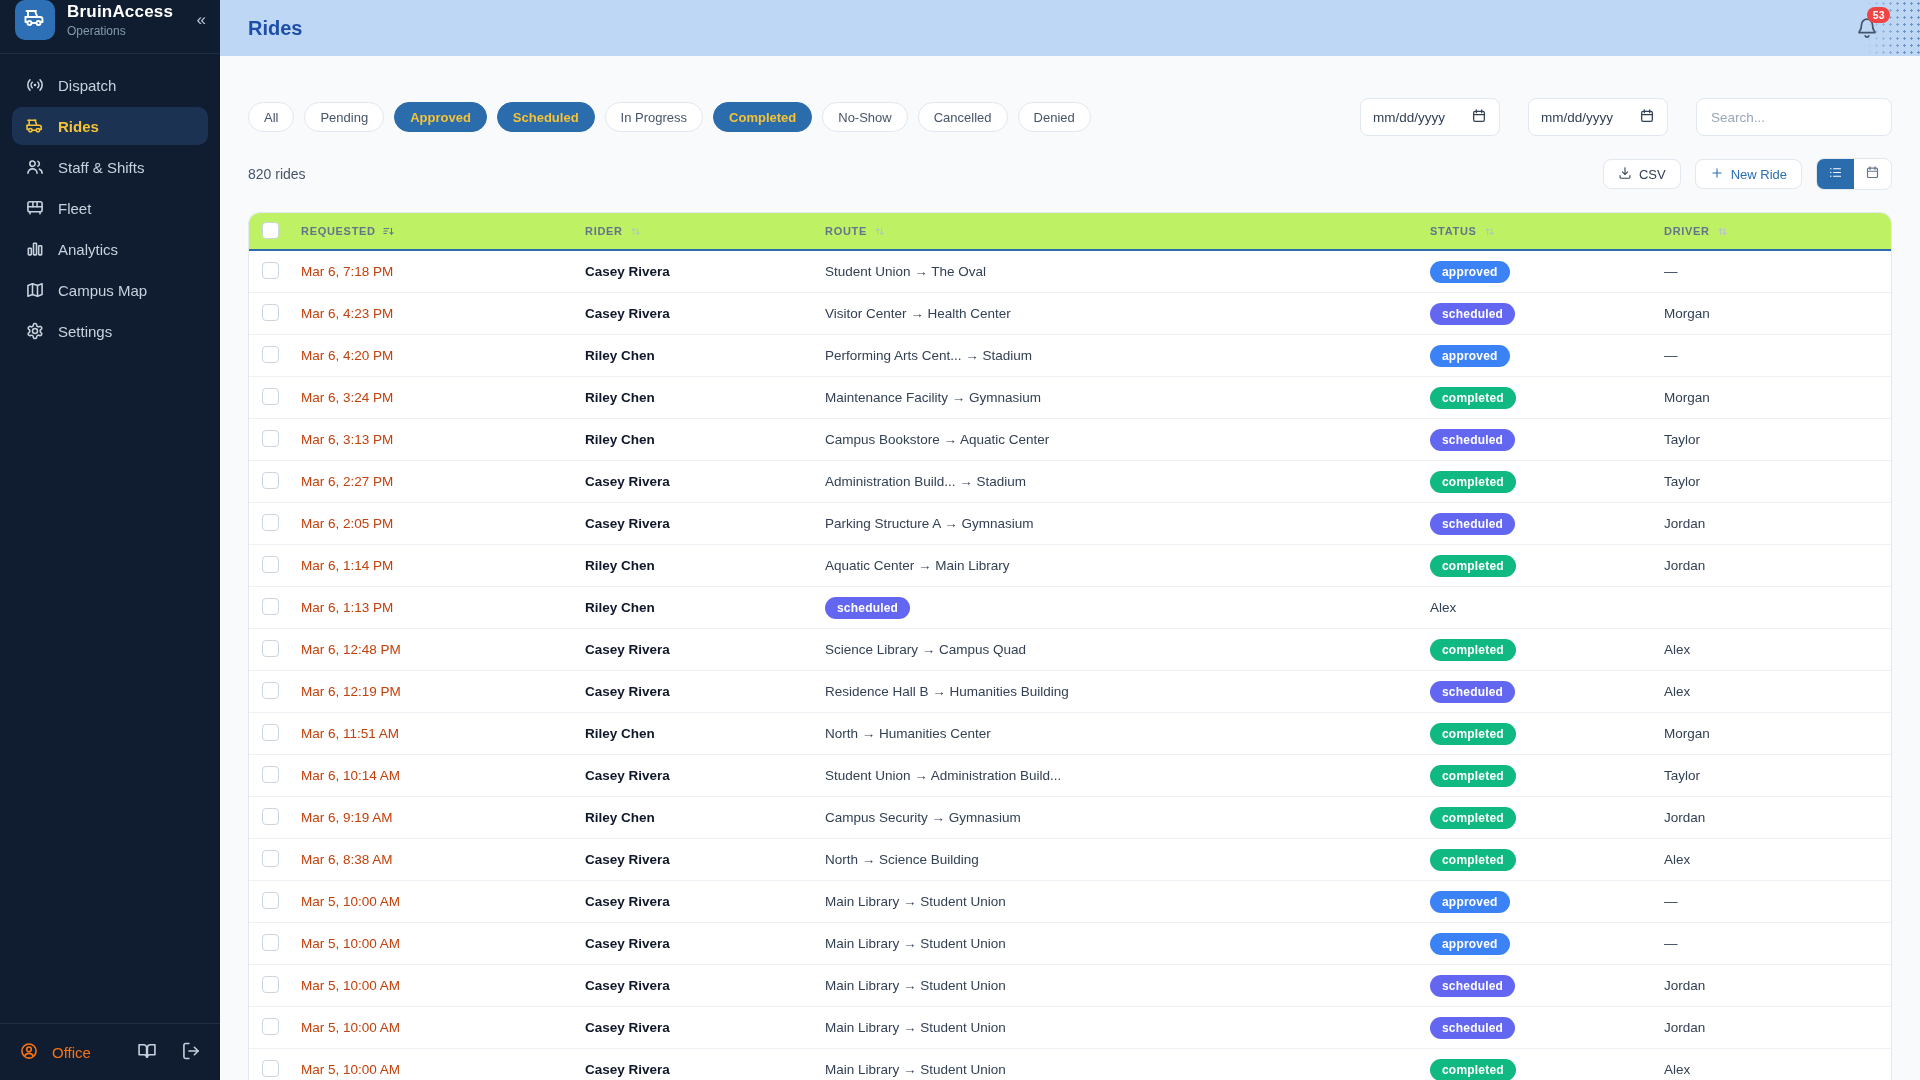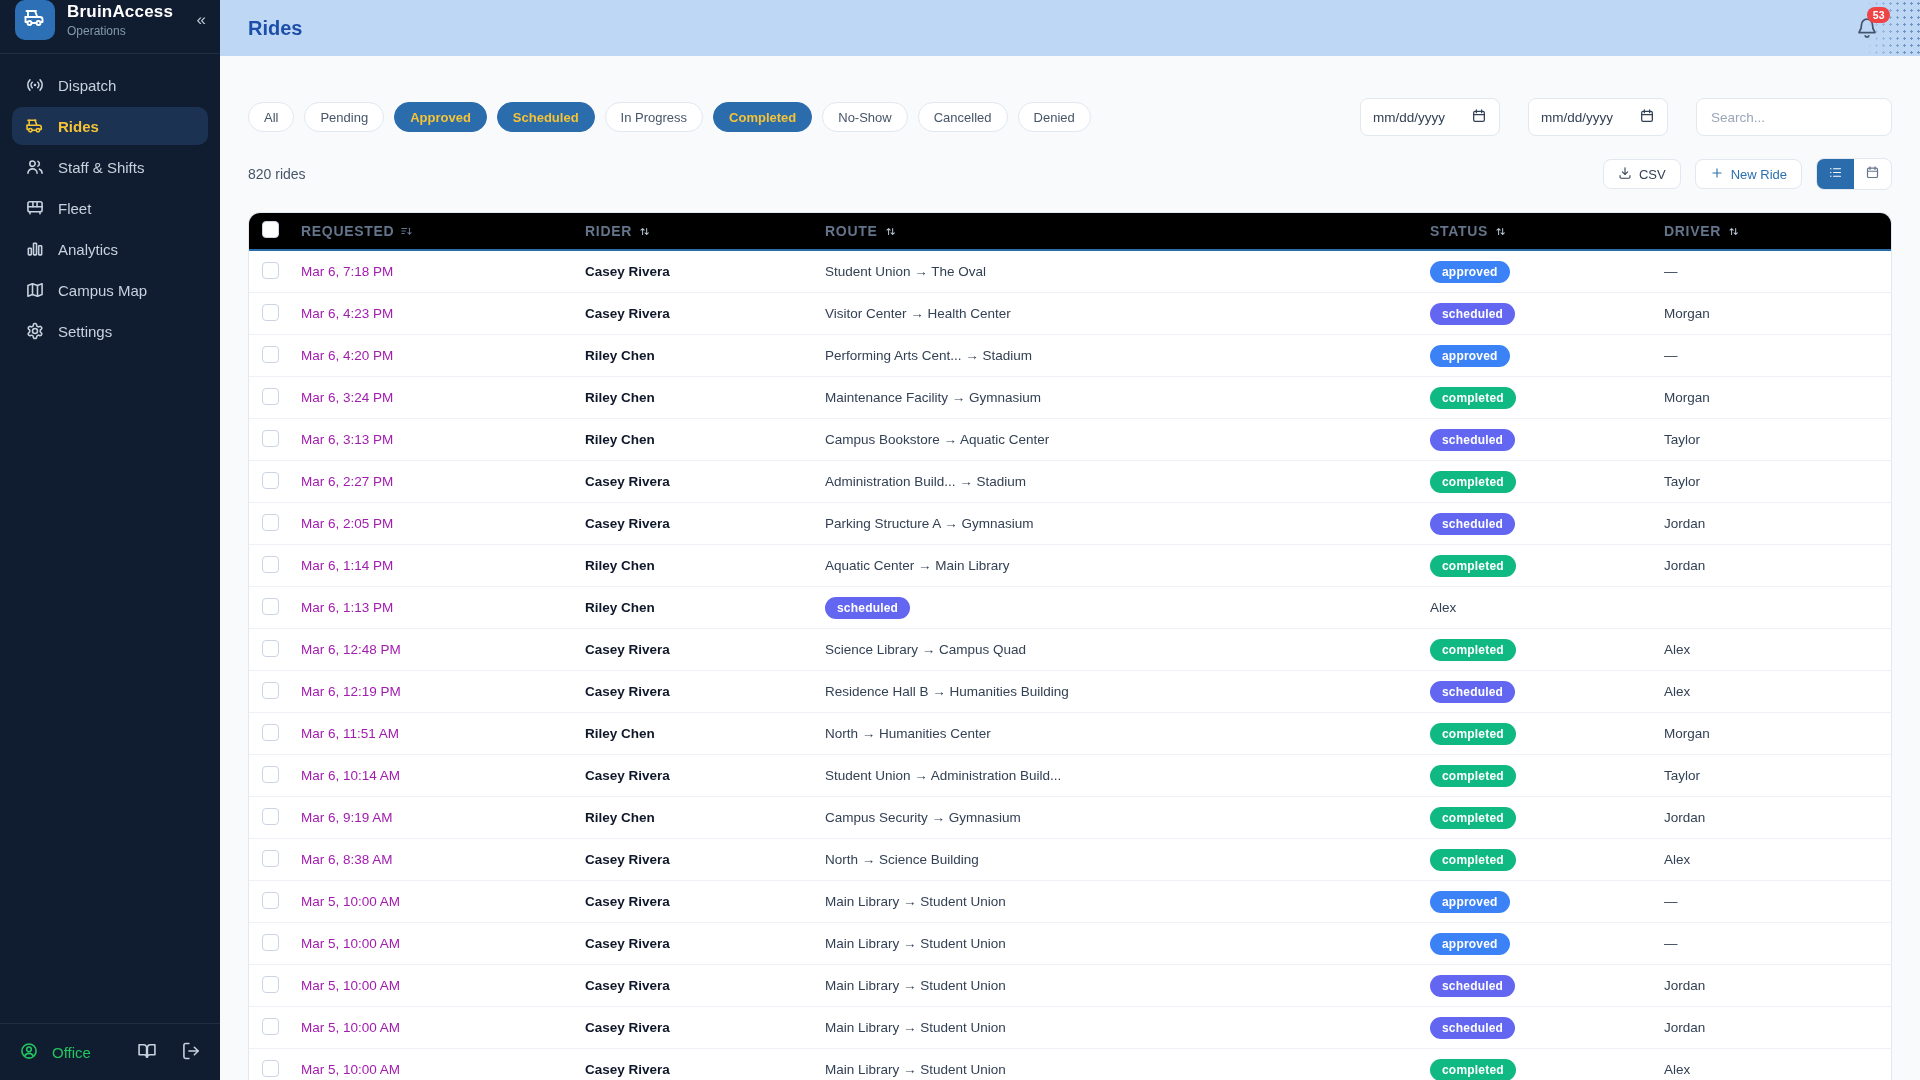--- a/index.html
+++ b/index.html
@@ -12,21 +12,21 @@
   .side-head { display:flex; align-items:center; gap:12px; padding:0 14px 13px 15px; border-bottom:1px solid rgba(255,255,255,.08); }
   .logo { width:40px; height:40px; border-radius:10px; background:var(--brand-blue,#2e70b5); color:#fff; display:flex; align-items:center; justify-content:center; flex-shrink:0; }
   .logo svg { width:24px; height:24px; }
   .brand-name { color:#fff; font-weight:700; font-size:17px; letter-spacing:.2px; }
   .brand-sub { color:#8599ad; font-size:12px; margin-top:2px; }
   .collapse { margin-left:auto; background:none; border:none; color:#b9c6d4; font-size:17px; cursor:pointer; font-family:inherit; }
   .nav { padding:12px 12px; display:flex; flex-direction:column; gap:3px; }
   .nav-item { display:flex; align-items:center; gap:13px; padding:9px 13px; border-radius:10px; font-size:15px; color:#c7d2de; cursor:pointer; }
   .nav-item svg { width:20px; height:20px; flex-shrink:0; }
   .nav-item.active { background:var(--sidebar-active,#1b3252); color:var(--accent-yellow,#f5c335); font-weight:700; }
-  .side-foot { margin-top:auto; border-top:1px solid rgba(255,255,255,.08); height:57px; display:flex; align-items:center; gap:13px; padding:12px 19px; font-size:15px; color:#22c55e; }
+  .side-foot { margin-top:auto; border-top:1px solid rgba(255,255,255,.08); height:57px; display:flex; align-items:center; gap:13px; padding:12px 19px; font-size:15px; color:#f97316; }
   .side-foot svg { width:20px; height:20px; }
   .foot-spacer { flex:1; }
   .foot-btn { background:none; border:none; color:#c7d2de; cursor:pointer; display:flex; align-items:center; }
   .foot-btn + .foot-btn { margin-left:11px; }
 
   
   .main { flex:1; min-width:0; display:flex; flex-direction:column; background:#f8fafc; }
   .topbar { height:56px; flex-shrink:0; background:var(--header-bg,#bdd7f5); display:flex; align-items:center; padding:0 28px; position:relative; }
   .topbar h1 { font-size:20px; font-weight:700; color:var(--header-title,#1d4fa8); }
   .dots { position:absolute; right:0; top:0; width:54px; height:56px; background-image:radial-gradient(rgba(30,80,150,.5) 1.1px, transparent 1.2px); background-size:7px 7px; mask-image:linear-gradient(to right, transparent, #000 70%); -webkit-mask-image:linear-gradient(to right, transparent, #000 70%); }
@@ -55,29 +55,29 @@
   .btn svg { width:14px; height:14px; }
   .btn.new-ride { color:var(--link-blue,#2b6fb0); font-weight:500; }
   .segmented { display:flex; border:1px solid #e2e8f0; border-radius:8px; overflow:hidden; background:#fff; }
   .seg { width:37px; height:30px; display:flex; align-items:center; justify-content:center; border:none; background:transparent; color:#64748b; cursor:pointer; }
   .seg.active { background:var(--chip-active,#2b6cad); color:#fff; }
   .seg svg { width:15px; height:15px; }
 
   
   .table-card { margin-top:22px; background:#fff; border:1px solid #e2e8f0; border-bottom:none; border-radius:12px 12px 0 0; overflow:hidden; }
   .grid-cols { display:grid; grid-template-columns:52px 284px 240px 605px 234px 1fr; align-items:center; }
-  .thead { height:38px; background:#000000; border-bottom:2.5px solid var(--chip-active,#2b6cad); color:#64748b; font-size:14px; font-weight:700; letter-spacing:.7px; }
+  .thead { height:38px; background:#bef264; border-bottom:2.5px solid var(--chip-active,#2b6cad); color:#64748b; font-size:11px; font-weight:700; letter-spacing:.7px; }
   .th { display:flex; align-items:center; gap:6px; cursor:pointer; }
   .th .sort { display:flex; color:#b6c2d0; }
   .th .sort.active { color:#64748b; }
   .th .sort svg { width:13px; height:13px; }
   .check-cell { padding-left:13px; }
   .checkbox { width:17px; height:17px; border:1.5px solid #cbd5e1; border-radius:4px; background:#fff; display:inline-block; cursor:pointer; }
   .row { height:42px; border-bottom:1px solid #eef2f7; font-size:13.5px; background:#fff; cursor:pointer; }
-  .c-time { color:#a21caf; }
+  .c-time { color:#c2410c; }
   .c-rider { font-weight:700; color:#0f172a; }
   .c-route { color:#334155; }
   .c-driver { color:#334155; }
   .badge-status { display:inline-flex; align-items:center; height:22px; padding:0 12px; border-radius:999px; color:#fff; font-size:12px; font-weight:700; letter-spacing:.2px; }
 </style>
 </head>
 <body>
 
 <div class="app">
 

